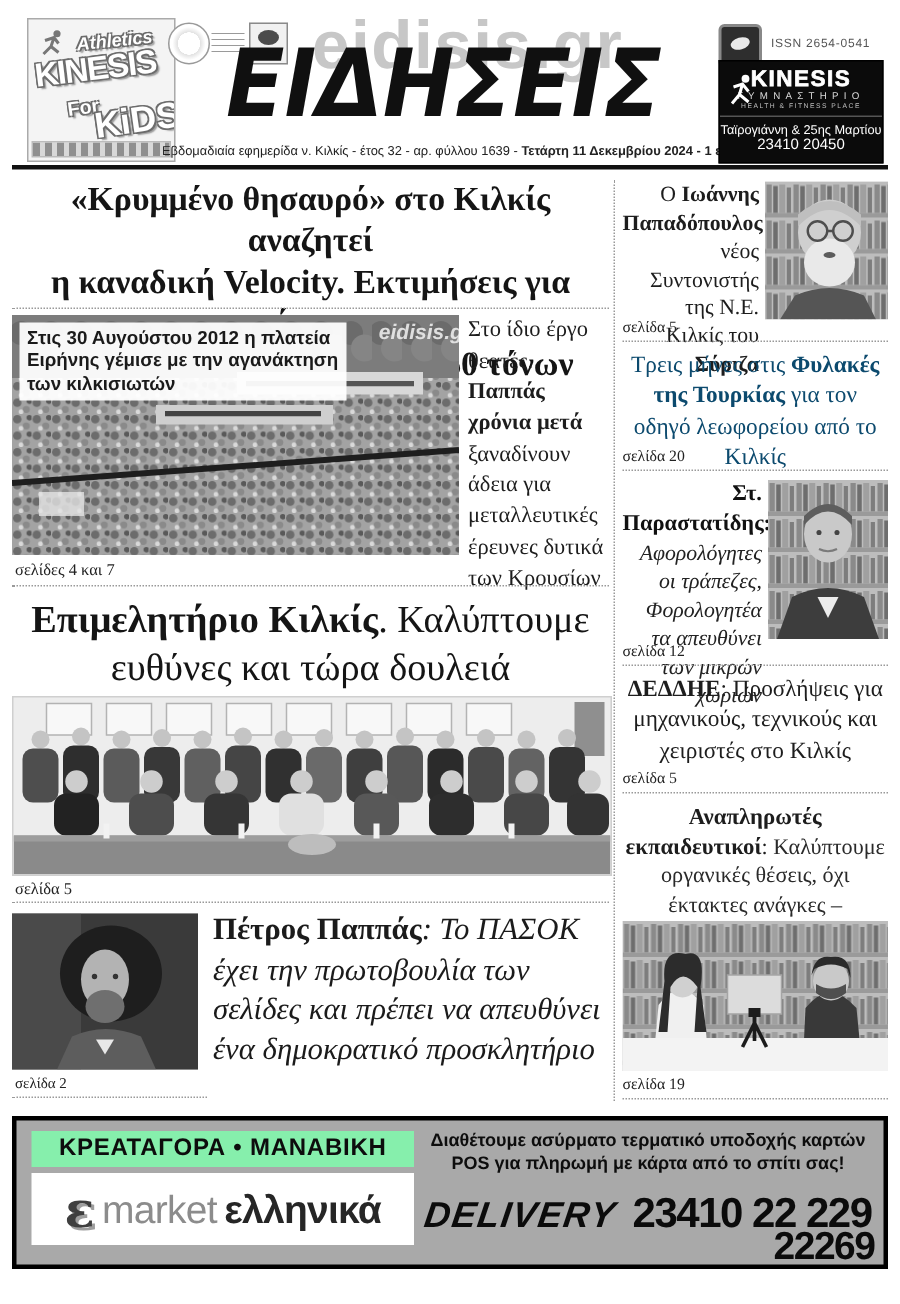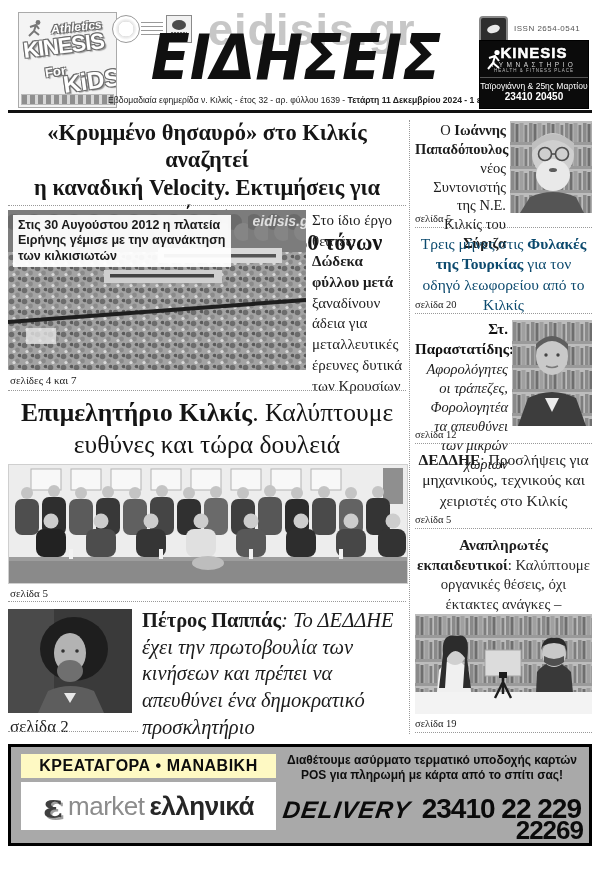--- a/index.html
+++ b/index.html
@@ -43,21 +43,21 @@
     font-size:8.6px;color:#222;white-space:nowrap;}
   #dateline b{font-weight:bold;}
 
   #gym-ad{left:479px;top:40px;width:108px;height:67px;background:#0b0b0b;color:#fff;
     font-family:"Liberation Sans",sans-serif;text-align:center;border:1px solid #000;}
   #gym-brand{font-size:15px;font-weight:bold;letter-spacing:1px;margin-top:3px;
     text-shadow:0 0 1px #000;-webkit-text-stroke:.5px #fff;}
   #gym-l2{font-size:6.5px;letter-spacing:3.5px;color:#d9d9d9;}
   #gym-l3{font-size:4.5px;letter-spacing:1px;color:#bdbdbd;}
   #gym-l4{font-size:8.5px;margin-top:4px;border-top:1px solid #555;padding-top:3px;}
-  #gym-phone{font-size:10px;font-weight:bold;}
+  #gym-phone{font-size:10px;font-weight:normal;}
   #gym-runner{position:absolute;left:6px;top:8px;}
 
   #header-rule{left:8px;top:110px;width:584px;height:3px;background:#111;}
 
   
   #headline1{left:8px;top:119px;width:398px;text-align:center;font-weight:bold;
     font-size:22.5px;line-height:1.22;color:#151515;}
   #rule-a{left:8px;top:205px;width:398px;}
   #crowd-wrap{left:8px;top:210px;width:298px;height:160px;overflow:hidden;background:#a5a5a5;}
   #crowd-caption{position:absolute;left:5px;top:5px;width:208px;background:rgba(255,255,255,.94);
@@ -69,21 +69,21 @@
   #lead-pages{left:10px;top:374px;font-size:11px;color:#222;}
   #rule-b{left:8px;top:390px;width:398px;}
 
   #headline2{left:8px;top:397px;width:398px;text-align:center;font-size:25.5px;line-height:1.25;color:#151515;}
   #headline2 b{font-weight:bold;}
   #group-wrap{left:8px;top:464px;width:398px;height:118px;overflow:hidden;background:#e8e8e8;border:1px solid #cfcfcf;}
   #chamber-page{left:10px;top:587px;font-size:11px;color:#222;}
   #rule-c{left:8px;top:601px;width:398px;}
 
   #pappas-photo{left:8px;top:609px;width:124px;height:104px;overflow:hidden;background:#2e2e2e;}
-  #pappas-page{left:10px;top:717px;font-size:17px;color:#222;text-align:right;}
+  #pappas-page{left:10px;top:717px;font-size:10px;color:#222;text-align:right;}
   #rule-d{left:8px;top:731px;width:130px;}
   #pappas-text{left:142px;top:607px;width:264px;font-size:20.5px;line-height:1.3;color:#1b1b1b;}
   #pappas-text b{font-weight:bold;font-style:normal;}
   #pappas-text i{font-style:italic;}
 
   
   #col-divider{left:409px;top:120px;height:614px;}
 
   
   .rc{left:415px;width:177px;}
@@ -109,21 +109,21 @@
 
   #item5{top:535px;text-align:center;font-size:14.8px;line-height:1.3;color:#1d1d1d;}
   #item5 b{font-weight:bold;font-size:15.2px;}
   #item5 .qt{color:#2a2a2a;}
   #item5-photo{top:614px;width:177px;height:100px;overflow:hidden;background:#ddd;}
   #item5-page{top:718px;} #rule-r5{top:732px;width:177px;}
 
   
   #bottom-ad{left:8px;top:744px;width:578px;height:96px;background:#a9a9a9;border:3px solid #000;
     font-family:"Liberation Sans",sans-serif;}
-  #ad-box1{position:absolute;left:10px;top:7px;width:255px;height:24px;background:#fef9c3;
+  #ad-box1{position:absolute;left:10px;top:7px;width:255px;height:24px;background:#86efac;
     text-align:center;font-weight:bold;font-size:16px;line-height:24px;letter-spacing:.5px;color:#0d0d0d;}
   #ad-box2{position:absolute;left:10px;top:35px;width:255px;height:48px;background:#fff;
     display:flex;align-items:center;justify-content:center;gap:5px;}
   #eps-logo{font-family:"DejaVu Serif",serif;font-weight:bold;font-size:33px;color:#3f3f3f;
     text-shadow:2px 2px 0 #9e9e9e;line-height:1;}
   #brand-bold{font-weight:bold;font-size:26px;color:#262626;letter-spacing:-.5px;}
   #brand-light{font-size:26px;color:#8c8c8c;letter-spacing:-.5px;}
   #pos-text{position:absolute;left:272px;top:6px;width:298px;text-align:center;
     font-weight:bold;font-size:12px;line-height:1.25;color:#0d0d0d;}
   #delivery-row{position:absolute;left:272px;top:46px;width:298px;display:flex;
@@ -211,21 +211,21 @@
       <rect x="156" y="44" width="112" height="3.5" fill="#555"></rect>
       <rect x="96" y="60" width="118" height="13" fill="#cfcfcf"></rect>
       <rect x="102" y="64" width="104" height="3.5" fill="#444"></rect>
       <line x1="0" y1="112" x2="298" y2="90" stroke="#1e1e1e" stroke-width="4"></line>
       <rect x="18" y="118" width="30" height="16" fill="#e2e2e2" opacity=".8"></rect>
     </svg>
     <div id="crowd-caption">Στις 30 Αυγούστου 2012 η πλατεία Ειρήνης γέμισε με την αγανάκτηση των κιλκισιωτών</div>
     <div id="crowd-mark">eidisis.gr</div>
   </div>
 
-  <div class="abs" id="lead-side"><span>Στο ίδιο έργο θεατές. </span><b>Δώδεκα φύλλου μετά</b><span> ξαναδίνουν άδεια για μεταλλευτικές έρευνες δυτικά των Κρουσίων</span></div>
+  <div class="abs" id="lead-side"><span>Στο ίδιο έργο θεατές. </span><b>Παππάς χρόνια μετά</b><span> ξαναδίνουν άδεια για μεταλλευτικές έρευνες δυτικά των Κρουσίων</span></div>
 
   <div class="abs" id="lead-pages">σελίδες 4 και 7</div>
   <div class="abs dotted" id="rule-b"></div>
 
   <div class="abs" id="headline2">
     <div><b>Επιμελητήριο Κιλκίς</b><span>. Καλύπτουμε</span></div>
     <div>ευθύνες και τώρα δουλειά</div>
   </div>
 
   <div class="abs" id="group-wrap">
@@ -312,21 +312,21 @@
       <ellipse cx="62" cy="44" rx="16" ry="20" fill="#b3b3b3"></ellipse>
       <ellipse cx="62" cy="62" rx="13" ry="11" fill="#6f6f6f"></ellipse>
       <path d="M30,104 L40,82 Q62,72 86,82 L96,104 Z" fill="#5d5d5d"></path>
       <path d="M56,84 L62,94 L68,84 Z" fill="#e8e8e8"></path>
       <circle cx="55" cy="42" r="1.8" fill="#333"></circle>
         <circle cx="69" cy="42" r="1.8" fill="#333"></circle>
     </svg>
   </div>
   <div class="abs" id="pappas-page">σελίδα 2</div>
   <div class="abs dotted" id="rule-d"></div>
-  <div class="abs" id="pappas-text"><b>Πέτρος Παππάς</b><i>: Το ΔΕΔΔΗΕ έχει την πρωτοβουλία των κινήσεων και πρέπει να απευθύνει ένα δημοκρατικό προσκλητήριο</i></div>
+  <div class="abs" id="pappas-text"><b>Πέτρος Παππάς</b><i>: Το ΠΑΣΟΚ έχει την πρωτοβουλία των σελίδες και πρέπει να απευθύνει ένα δημοκρατικό προσκλητήριο</i></div>
 
   <div class="abs vdotted" id="col-divider"></div>
 
   <div class="abs rc" id="item1">
     <div id="item1-text"><span>Ο </span><b>Ιωάννης Παπαδόπουλος</b><span> νέος Συντονιστής της Ν.Ε. Κιλκίς του </span><b>Σύριζα</b></div>
     <div id="item1-photo">
       <svg width="82" height="92" viewBox="0 0 82 92">
         <defs>
           <pattern id="books1" width="18" height="24" patternUnits="userSpaceOnUse">
             <rect width="18" height="24" fill="#bdbdbd"></rect>

